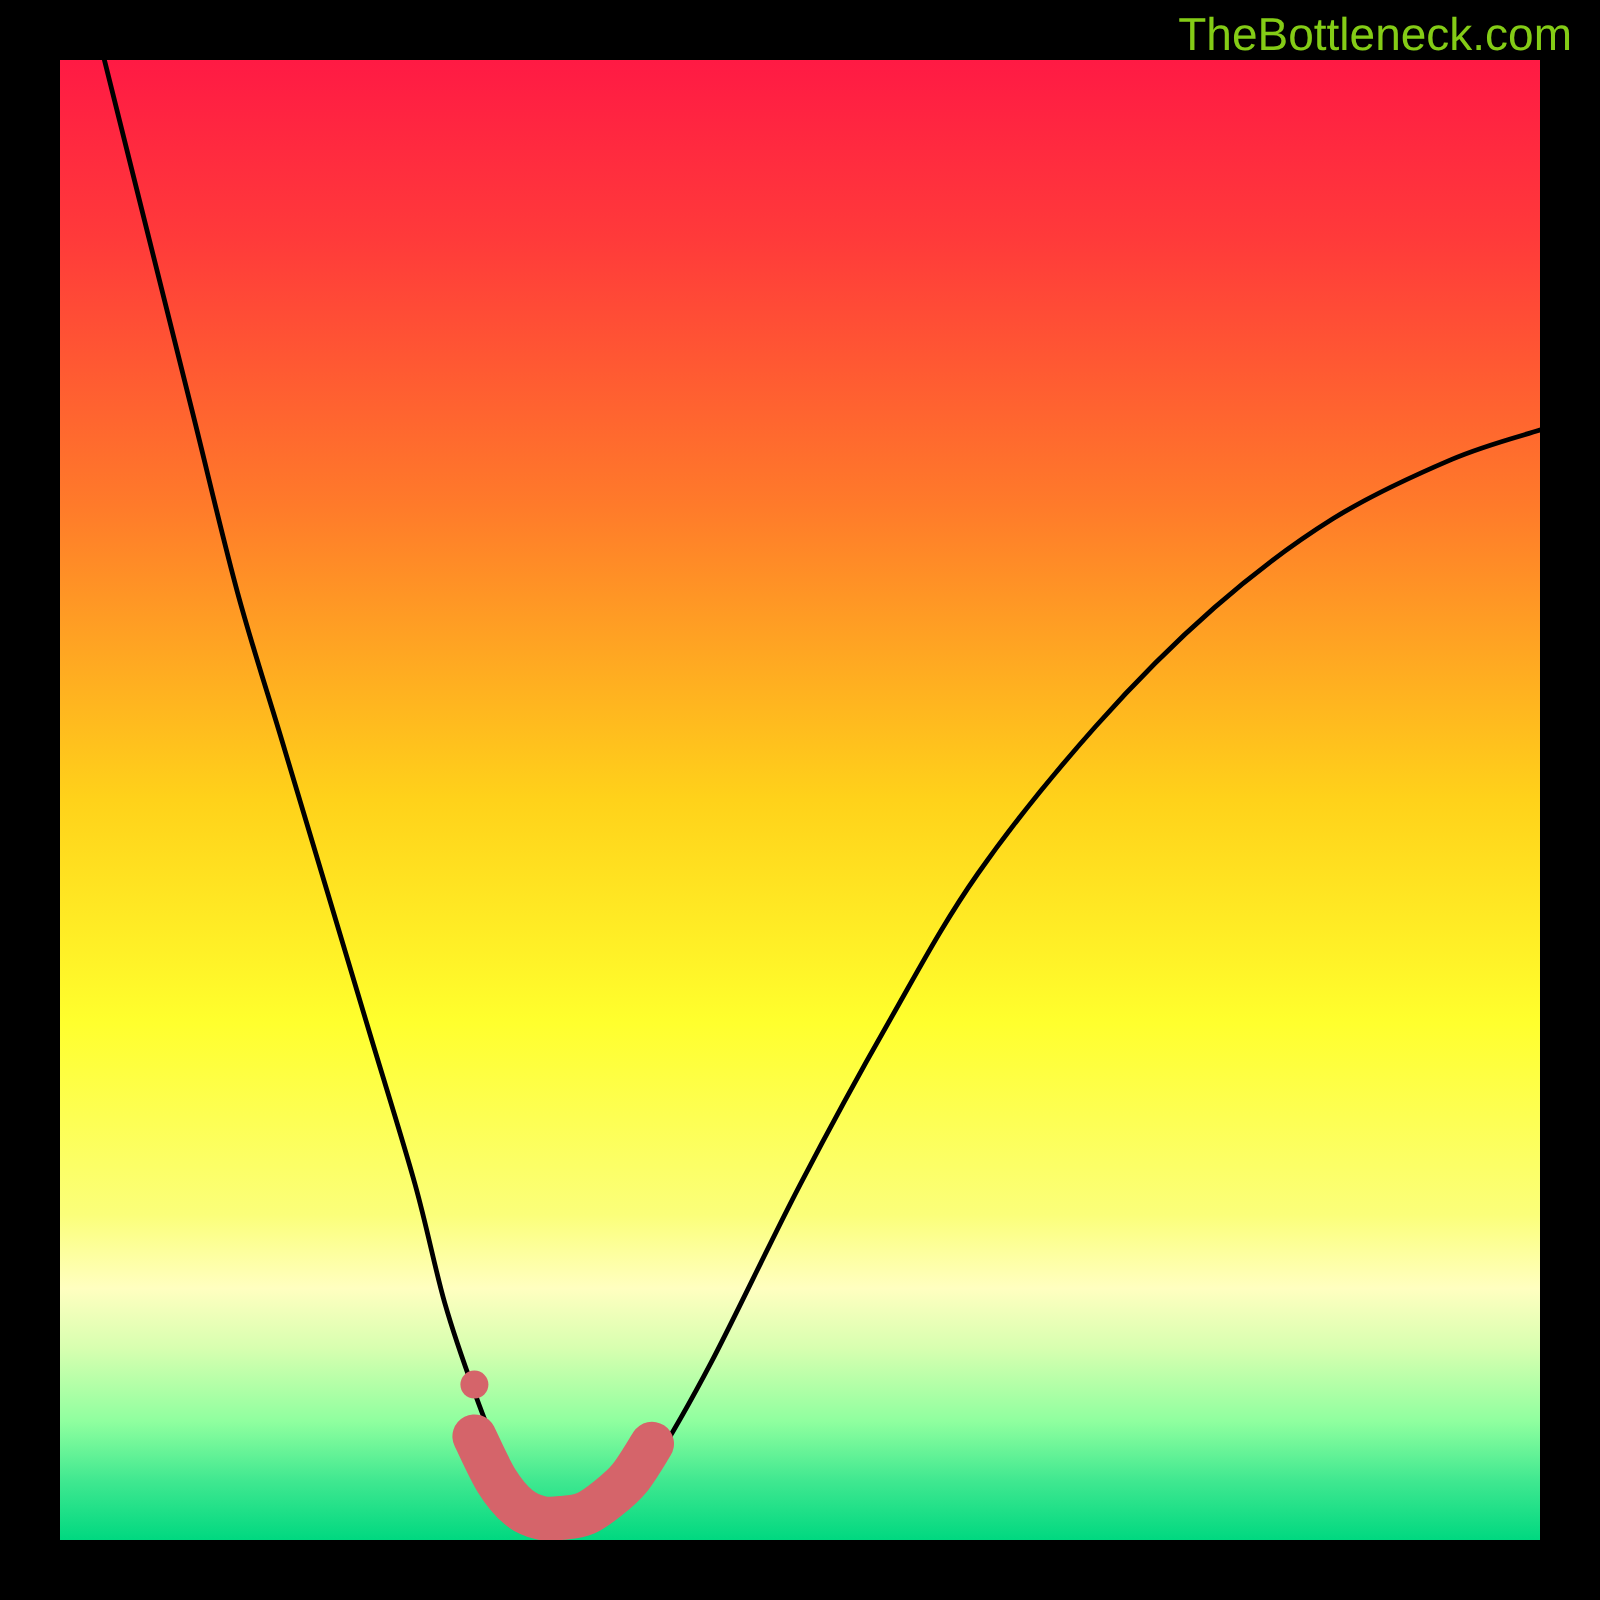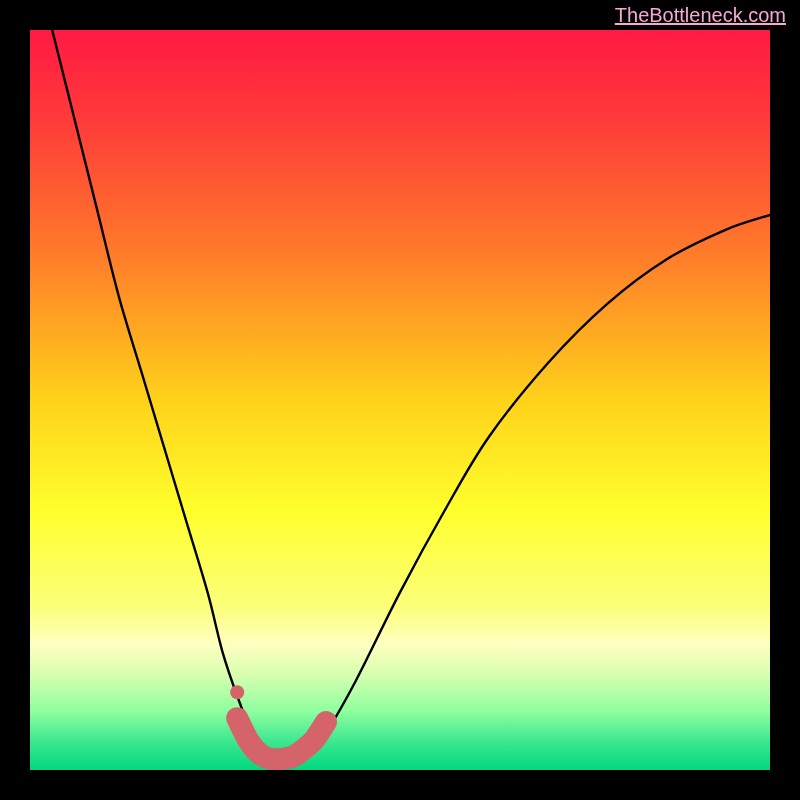--- a/index.html
+++ b/index.html
@@ -14,26 +14,25 @@
   .frame {
     position: relative;
     width: 800px;
     height: 800px;
     background: #000;
   }
   .watermark {
     position: absolute;
     top: 4px;
     right: 14px;
-    color: #f9a8d4;
-    font-size: 20px;
+    color: #84cc16;
+    font-size: 23px;
     font-weight: 400;
     letter-spacing: 0px;
     z-index: 50;
-    text-decoration: underline;
   }
   .plot {
     position: absolute;
     left: 30px;
     top: 30px;
     width: 740px;
     height: 740px;
   }
   svg { display: block; }
 </style>

